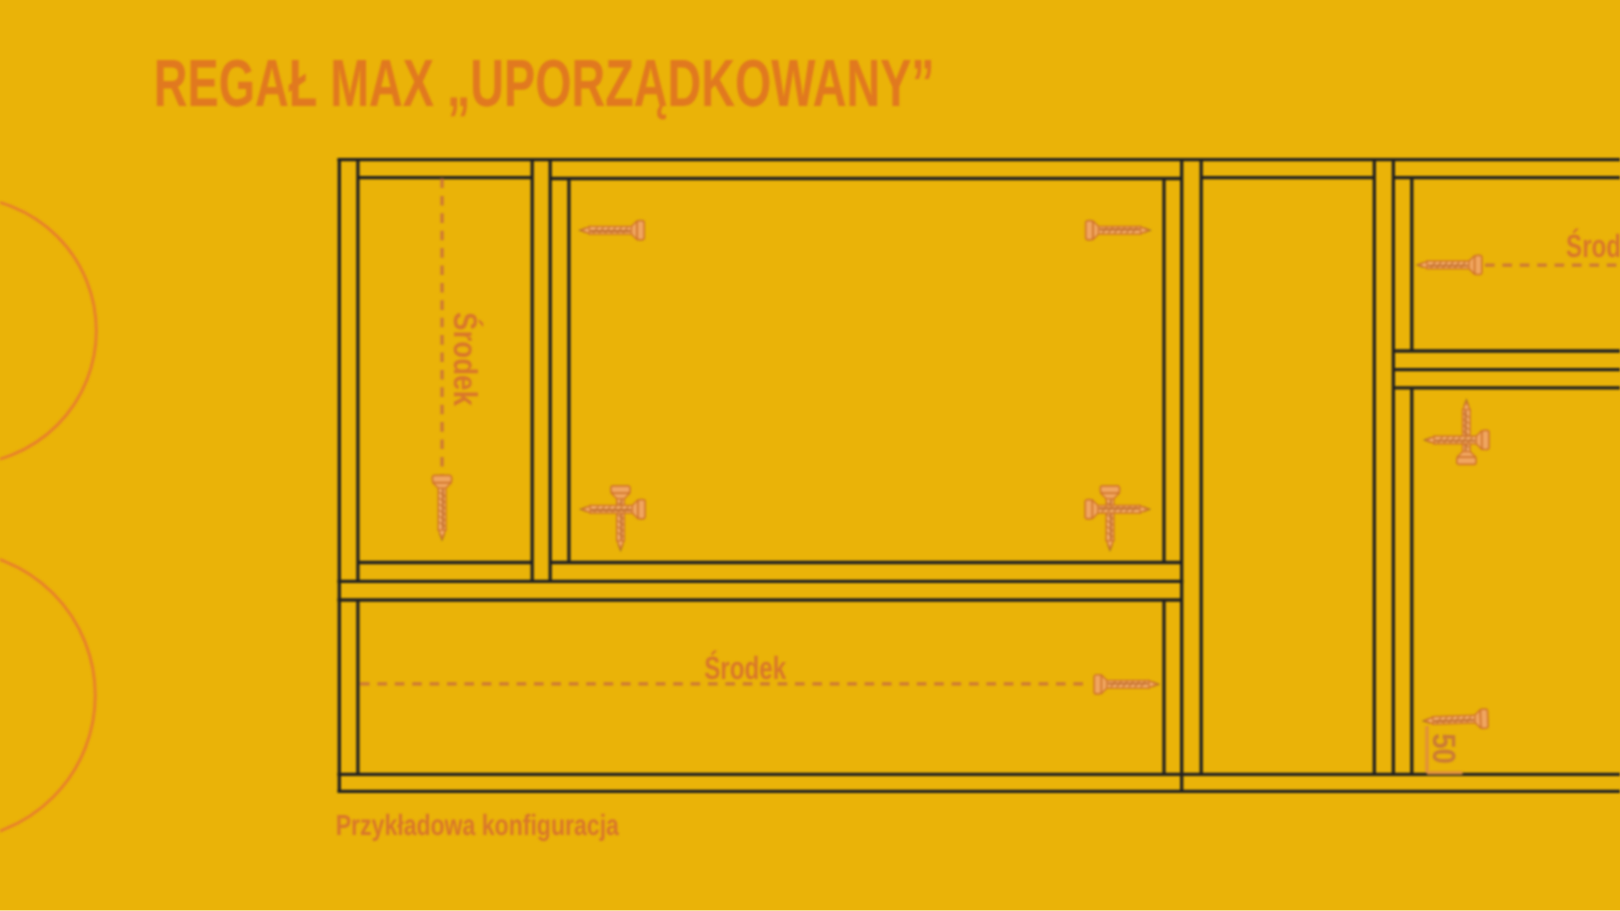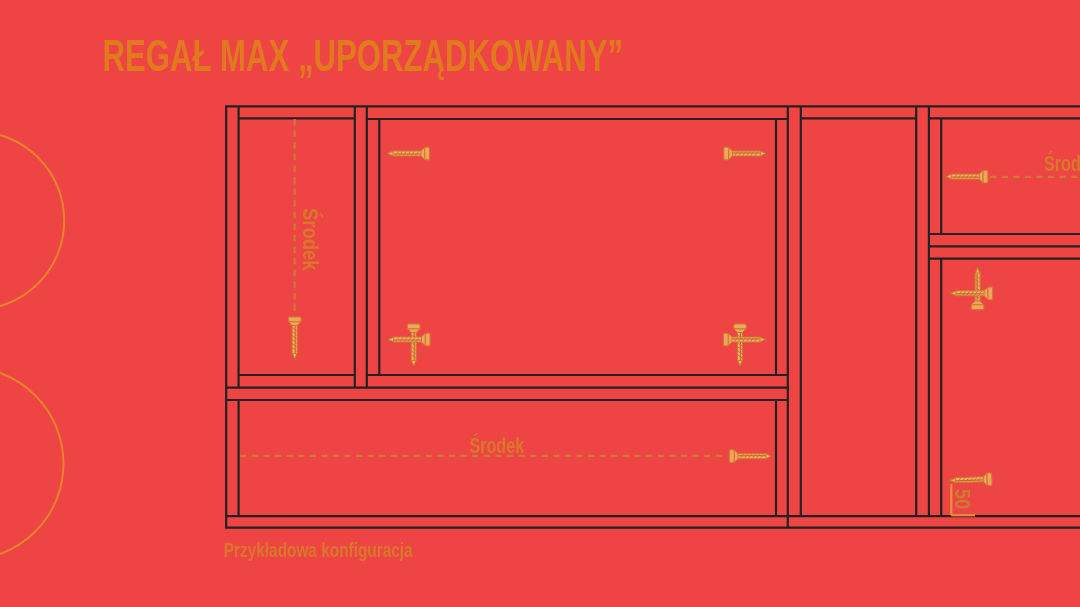--- a/index.html
+++ b/index.html
@@ -1,16 +1,16 @@
 <!DOCTYPE html>
 <html><head>
 <meta charset="utf-8">
 <style>
   html,body{margin:0;padding:0;background:#ffffff;}
-  #page{position:relative;width:1080px;height:607px;overflow:hidden;background:#ef4444;
+  #page{position:relative;width:1080px;height:607px;overflow:hidden;background:#eab308;
         font-family:"Liberation Sans", sans-serif;}
   svg{display:block;filter:blur(0.6px)}
 </style>
 </head>
 <body>
 <div id="page">
 <svg width="1080" height="607" viewBox="0 0 1080 607">
   <defs>
 
     <g id="screw">

